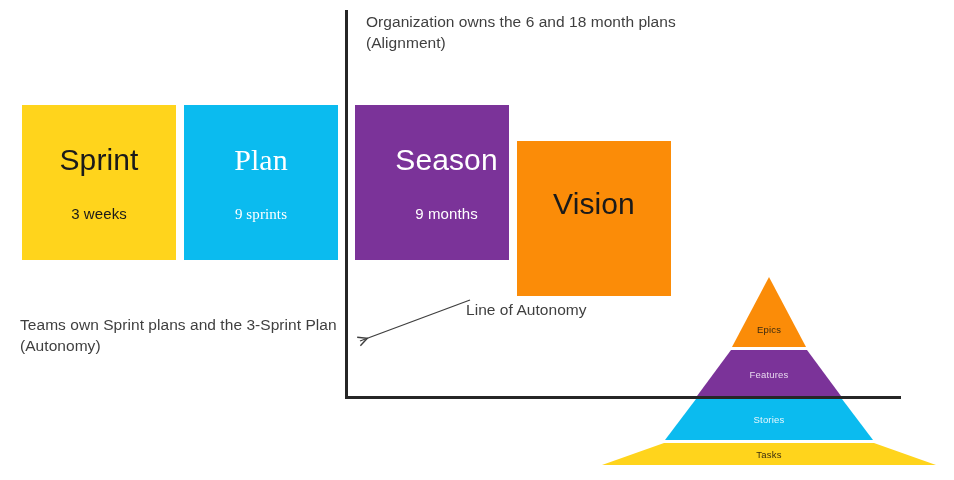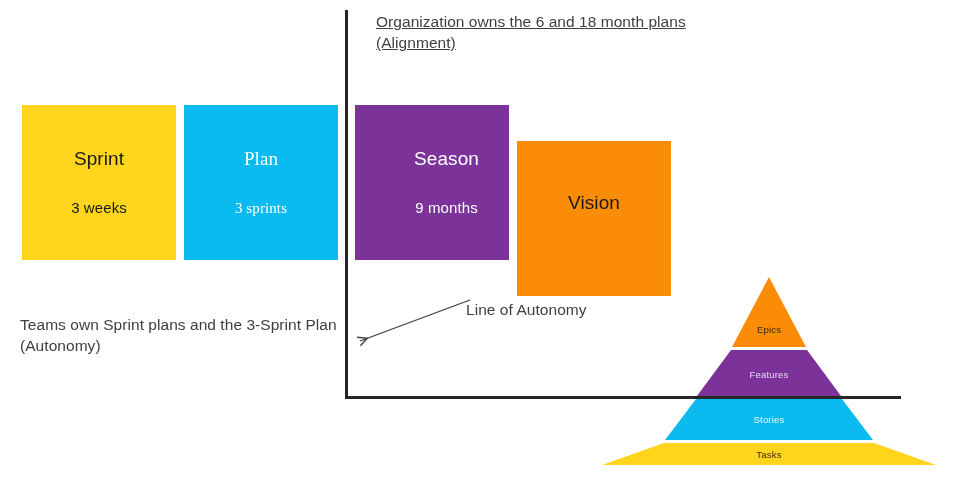--- a/index.html
+++ b/index.html
@@ -43,21 +43,21 @@
     position: absolute;
     width: 154px;
     height: 155px;
     display: flex;
     flex-direction: column;
     align-items: center;
     justify-content: center;
     box-sizing: border-box;
   }
   .card .card-title {
-    font-size: 19px;
+    font-size: 30px;
     font-weight: 400;
     line-height: 1.1;
     margin: 0 0 30px 0;
     letter-spacing: 0.1px;
   }
   .card .card-sub {
     font-size: 15px;
     font-weight: 400;
     line-height: 1.1;
     margin: 0;
@@ -71,21 +71,21 @@
 
   
   .note {
     position: absolute;
     font-size: 15.5px;
     line-height: 1.38;
     color: #3f3f3f;
     white-space: pre-line;
     letter-spacing: 0.05px;
   }
-  .note-org   { left: 376px; top: 11px;  width: 340px; text-decoration: underline; }
+  .note-org   { left: 366px; top: 11px;  width: 340px; }
   .note-teams { left: 20px;  top: 266px; width: 340px; margin-top: 48px; }
   .note-line-of-autonomy {
     left: 466px;
     top: 299px;
     width: 180px;
     font-size: 15.5px;
     color: #3f3f3f;
   }
 
   
@@ -125,21 +125,21 @@
   <div class="note note-org">Organization owns the 6 and 18 month plans
 (Alignment)</div>
 
   <div class="card card-sprint">
     <div class="card-title">Sprint</div>
     <div class="card-sub">3 weeks</div>
   </div>
 
   <div class="card card-plan">
     <div class="card-title">Plan</div>
-    <div class="card-sub">3 sprints</div>
+    <div class="card-sub">9 sprints</div>
   </div>
 
   <div class="card card-season">
     <div class="card-title">Season</div>
     <div class="card-sub">9 months</div>
   </div>
 
   <div class="card card-vision">
     <div class="card-title">Vision</div>
   </div>

